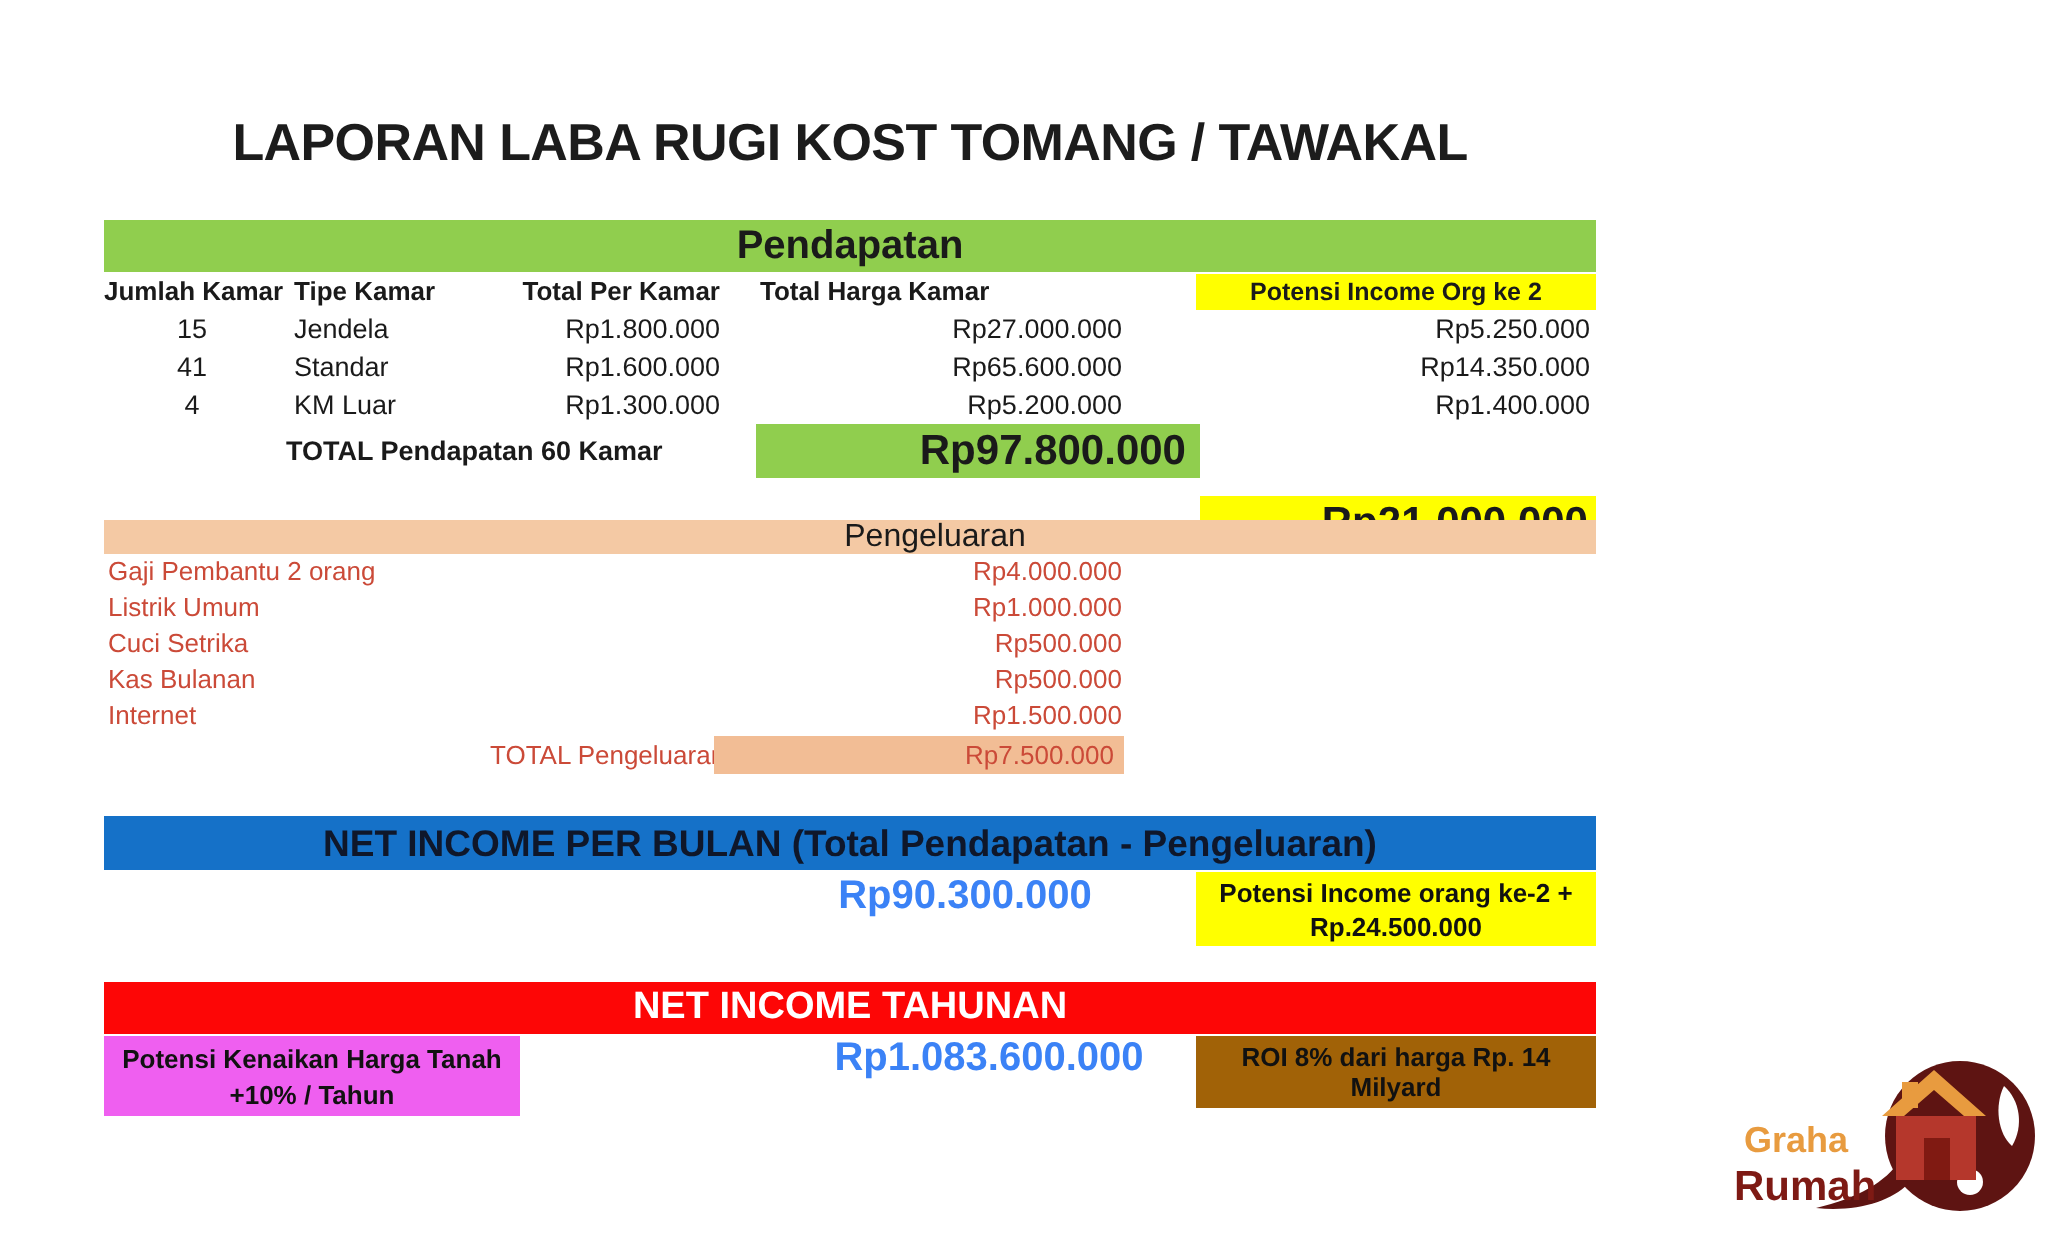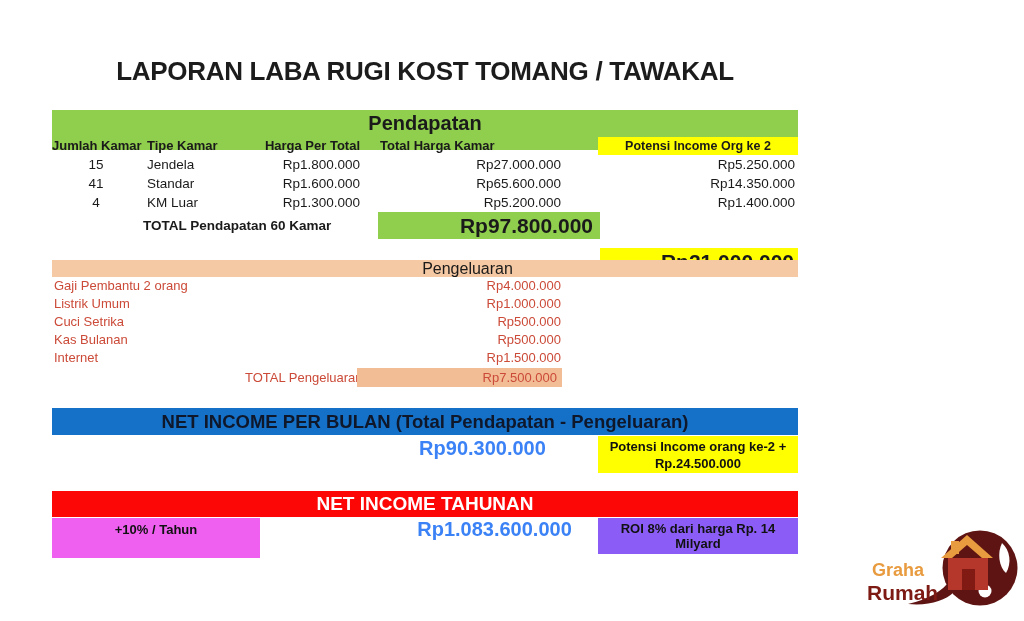--- a/index.html
+++ b/index.html
@@ -2,21 +2,21 @@
 <html><head>
 <meta charset="utf-8">
 <style>
   html,body{margin:0;padding:0;background:#fff;}
   .page{position:relative;width:1024px;height:621px;background:#ffffff;overflow:hidden;
         font-family:"Liberation Sans",sans-serif;color:#1a1a1a;}
   .sheet{position:absolute;left:52px;top:0;width:746px;height:621px;}
   .title{position:absolute;top:56px;left:0;width:746px;text-align:center;
          font-size:26px;font-weight:bold;color:#1c1c1c;letter-spacing:-0.3px;}
   .band{position:absolute;left:0;width:746px;text-align:center;}
-  .band-green{top:110px;height:40px;background:#90CE4E;font-size:20px;font-weight:bold;line-height:26px;}
+  .band-green{top:110px;height:26px;background:#90CE4E;font-size:20px;font-weight:bold;line-height:26px;}
   .band-peach{top:260px;height:17px;background:#F4C9A4;font-size:16px;line-height:17px;}
   .band-peach .inner{position:absolute;left:85px;width:661px;text-align:center;}
   .band-blue{top:408px;height:27px;background:#1571C8;color:#0f172a;font-size:18.5px;font-weight:bold;line-height:27px;}
   .band-red{top:491px;height:26px;background:#FD0606;color:#ffffff;font-size:19px;font-weight:bold;line-height:26px;}
   .trow{position:absolute;left:0;width:746px;height:19px;font-size:13.5px;line-height:19px;}
   .hrow{position:absolute;left:0;top:137px;width:746px;height:18px;font-size:13px;font-weight:bold;line-height:18px;}
   .cell{position:absolute;top:0;height:100%;white-space:nowrap;}
   .c1{left:0;width:88px;text-align:center;}
   .c2{left:95px;width:100px;text-align:left;}
   .c3{left:200px;width:108px;text-align:right;padding-right:2px;}
@@ -38,38 +38,38 @@
   .eptotal-label{position:absolute;left:193px;top:368px;height:20px;line-height:20px;font-size:13px;color:#CB4A38;}
   .eptotal-cell{position:absolute;left:305px;top:368px;width:205px;height:19px;background:#F2BD95;
                 text-align:right;font-size:13px;line-height:19px;color:#CB4A38;}
   .eptotal-cell span{padding-right:5px;}
   .bigval{position:absolute;text-align:center;font-size:20px;font-weight:bold;color:#3b82f6;white-space:nowrap;}
   .val-bulan{top:437px;left:333px;width:195px;}
   .val-tahun{top:518px;left:330px;width:225px;}
   .note{position:absolute;text-align:center;font-weight:bold;font-size:13px;color:#111;}
   .note-yellow{top:436px;left:546px;width:200px;height:37px;background:#FFFF00;line-height:17px;padding-top:2px;box-sizing:border-box;}
   .note-magenta{top:518px;left:0;width:208px;height:40px;background:#EF5FF0;line-height:18px;padding-top:3px;box-sizing:border-box;}
-  .note-pink{top:518px;left:546px;width:200px;height:36px;background:#8b5cf6;
+  .note-pink{top:518px;left:546px;width:200px;height:36px;background:#a16207;
              display:flex;align-items:center;justify-content:center;}
   .logo{position:absolute;left:852px;top:518px;width:172px;height:103px;}
 </style>
 </head>
 <body>
 
 <div class="page">
   <div class="sheet">
 
     <div class="title">LAPORAN LABA RUGI KOST TOMANG / TAWAKAL</div>
 
     <div class="band band-green">Pendapatan</div>
 
     <div class="hrow">
       <span class="cell c1">Jumlah Kamar</span>
       <span class="cell c2">Tipe Kamar</span>
-      <span class="cell c3">Harga Per Total</span>
+      <span class="cell c3">Total Per Kamar</span>
       <span class="cell c4h">Total Harga Kamar</span>
       <span class="cell c5h">Potensi Income Org ke 2</span>
     </div>
 
     <div class="trow" style="top:155px">
       <span class="cell c1">15</span>
       <span class="cell c2">Jendela</span>
       <span class="cell c3">Rp1.800.000</span>
       <span class="cell c4">Rp27.000.000</span>
       <span class="cell c5">Rp5.250.000</span>
@@ -131,20 +131,21 @@
 
     <div class="band band-blue">NET INCOME PER BULAN (Total Pendapatan - Pengeluaran)</div>
     <div class="bigval val-bulan">Rp90.300.000</div>
     <div class="note note-yellow">
       <div>Potensi Income orang ke-2 +</div>
       <div>Rp.24.500.000</div>
     </div>
 
     <div class="band band-red">NET INCOME TAHUNAN</div>
     <div class="note note-magenta">
+      <div>Potensi Kenaikan Harga Tanah</div>
       <div>+10% / Tahun</div>
     </div>
     <div class="bigval val-tahun">Rp1.083.600.000</div>
     <div class="note note-pink">
       <span>ROI 8% dari harga Rp. 14 Milyard</span>
     </div>
   </div>
 
   <svg class="logo" viewBox="0 0 172 103" xmlns="http://www.w3.org/2000/svg">
     <g>

